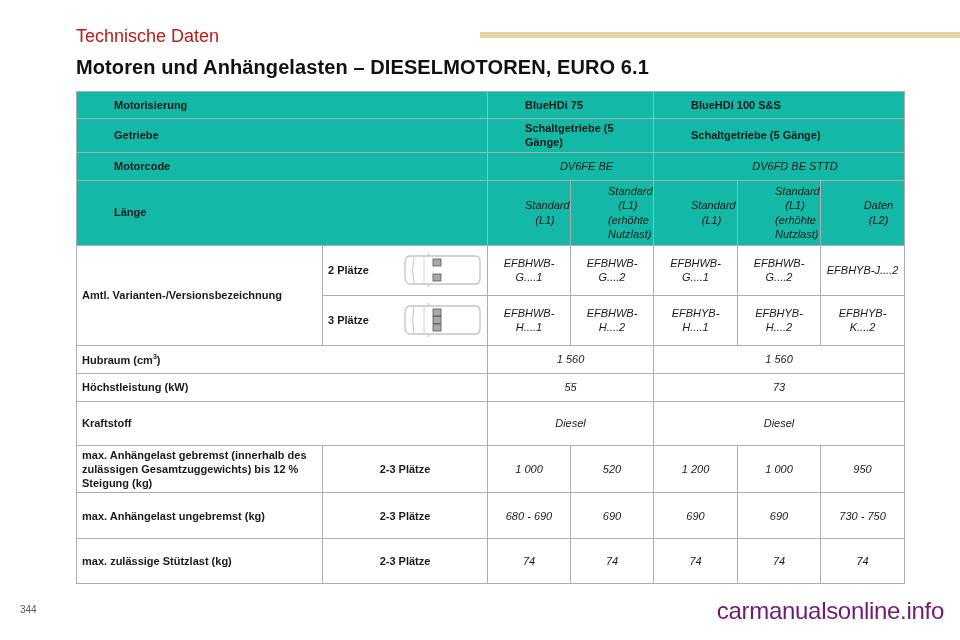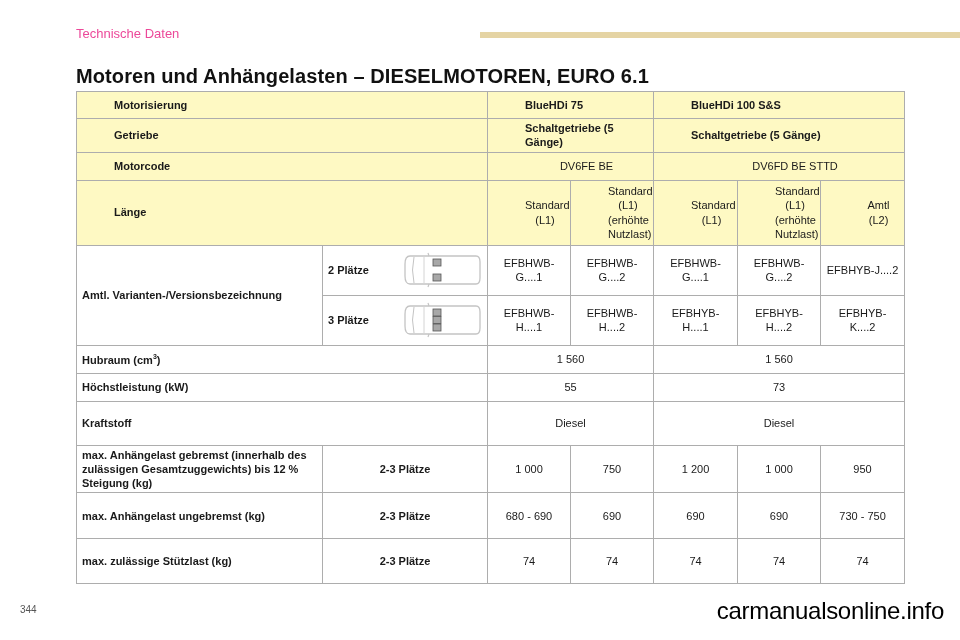--- a/index.html
+++ b/index.html
@@ -1,48 +1,47 @@
 <!DOCTYPE html>
 <html><head>
 <meta charset="utf-8">
 <style>
   html, body { margin:0; padding:0; }
   body {
     width:960px; height:640px; background:#ffffff; position:relative; overflow:hidden;
     font-family:"Liberation Sans", sans-serif; color:#1a1a1a;
   }
   .section-label {
-    position:absolute; left:76px; top:26px; font-size:13px; color:#ec4899;
+    position:absolute; left:76px; top:26px; font-size:18px; color:#b91c1c;
   }
   .section-bar {
     position:absolute; left:480px; top:32px; width:480px; height:6px; background:#e5d4a4;
   }
   .page-title {
     position:absolute; left:76px; top:56px; font-size:20px; font-weight:bold; color:#111;
     letter-spacing:0.1px;
-    margin-top:9px;
   }
   table.spec {
     position:absolute; left:76px; top:91px; width:828px;
     border-collapse:collapse; table-layout:fixed; font-size:11px;
   }
   table.spec td {
     border:1px solid #adadad; padding:2px 5px; vertical-align:middle; line-height:1.3;
   }
-  tr.grey td { background:#fef9c3;padding-left:37px; }
+  tr.grey td { background:#14b8a6;padding-left:37px; }
   td.lbl { font-weight:bold; text-align:left; }
   td.sub { font-weight:bold; text-align:center; }
   td.subc { font-weight:bold; text-align:center; }
-  td.c { text-align:center; }
+  td.c { text-align:center;font-style:italic; }
   td.b { font-weight:bold; text-align:left; }
   .seat-cell { display:flex; align-items:center; justify-content:space-between; }
   .van { width:80px; height:40px; display:block; }
   .page-number { position:absolute; left:20px; top:604px; font-size:10px; color:#555; }
   .watermark {
-    position:absolute; right:16px; top:597px; font-size:24px; color:#000000;
+    position:absolute; right:16px; top:597px; font-size:24px; color:#701a75;
     letter-spacing:-0.3px;
   }
   sup { font-size:7px; vertical-align:super; }
 </style>
 </head>
 <body>
 
 <div class="section-label">Technische Daten</div>
 <div class="section-bar"></div>
 <div class="page-title">Motoren und Anhängelasten – DIESELMOTOREN, EURO 6.1</div>
@@ -76,21 +75,21 @@
     <td class="c" colspan="2">DV6FE BE</td>
     <td class="c" colspan="3">DV6FD BE STTD</td>
   </tr>
 
   <tr class="grey" style="height:65px">
     <td class="lbl" colspan="2">Länge</td>
     <td class="c">Standard (L1)</td>
     <td class="c">Standard (L1) (erhöhte Nutzlast)</td>
     <td class="c">Standard (L1)</td>
     <td class="c">Standard (L1) (erhöhte Nutzlast)</td>
-    <td class="c">Amtl (L2)</td>
+    <td class="c">Daten (L2)</td>
   </tr>
 
   <tr style="height:50px">
     <td class="lbl" rowspan="2">Amtl. Varianten-/Versionsbezeichnung</td>
     <td class="sub">
       <div class="seat-cell">
         <span>2 Plätze</span>
         <svg class="van" viewBox="0 0 80 40">
           <path d="M8 6 Q3 6 3 14 L3 26 Q3 34 8 34 L74 34 Q78 34 78 28 L78 12 Q78 6 74 6 Z" fill="#fff" stroke="#c4c4c4" stroke-width="1.3"></path>
           <path d="M12 7 Q9 20 12 33" fill="none" stroke="#c4c4c4" stroke-width="1"></path>
@@ -145,21 +144,21 @@
   <tr style="height:44px">
     <td class="lbl" colspan="2">Kraftstoff</td>
     <td class="c" colspan="2">Diesel</td>
     <td class="c" colspan="3">Diesel</td>
   </tr>
 
   <tr style="height:46px">
     <td class="lbl">max. Anhängelast gebremst (innerhalb des zulässigen Gesamtzuggewichts) bis 12 % Steigung (kg)</td>
     <td class="subc">2-3 Plätze</td>
     <td class="c">1 000</td>
-    <td class="c">750</td>
+    <td class="c">520</td>
     <td class="c">1 200</td>
     <td class="c">1 000</td>
     <td class="c">950</td>
   </tr>
 
   <tr style="height:46px">
     <td class="lbl">max. Anhängelast ungebremst (kg)</td>
     <td class="subc">2-3 Plätze</td>
     <td class="c">680 - 690</td>
     <td class="c">690</td>

